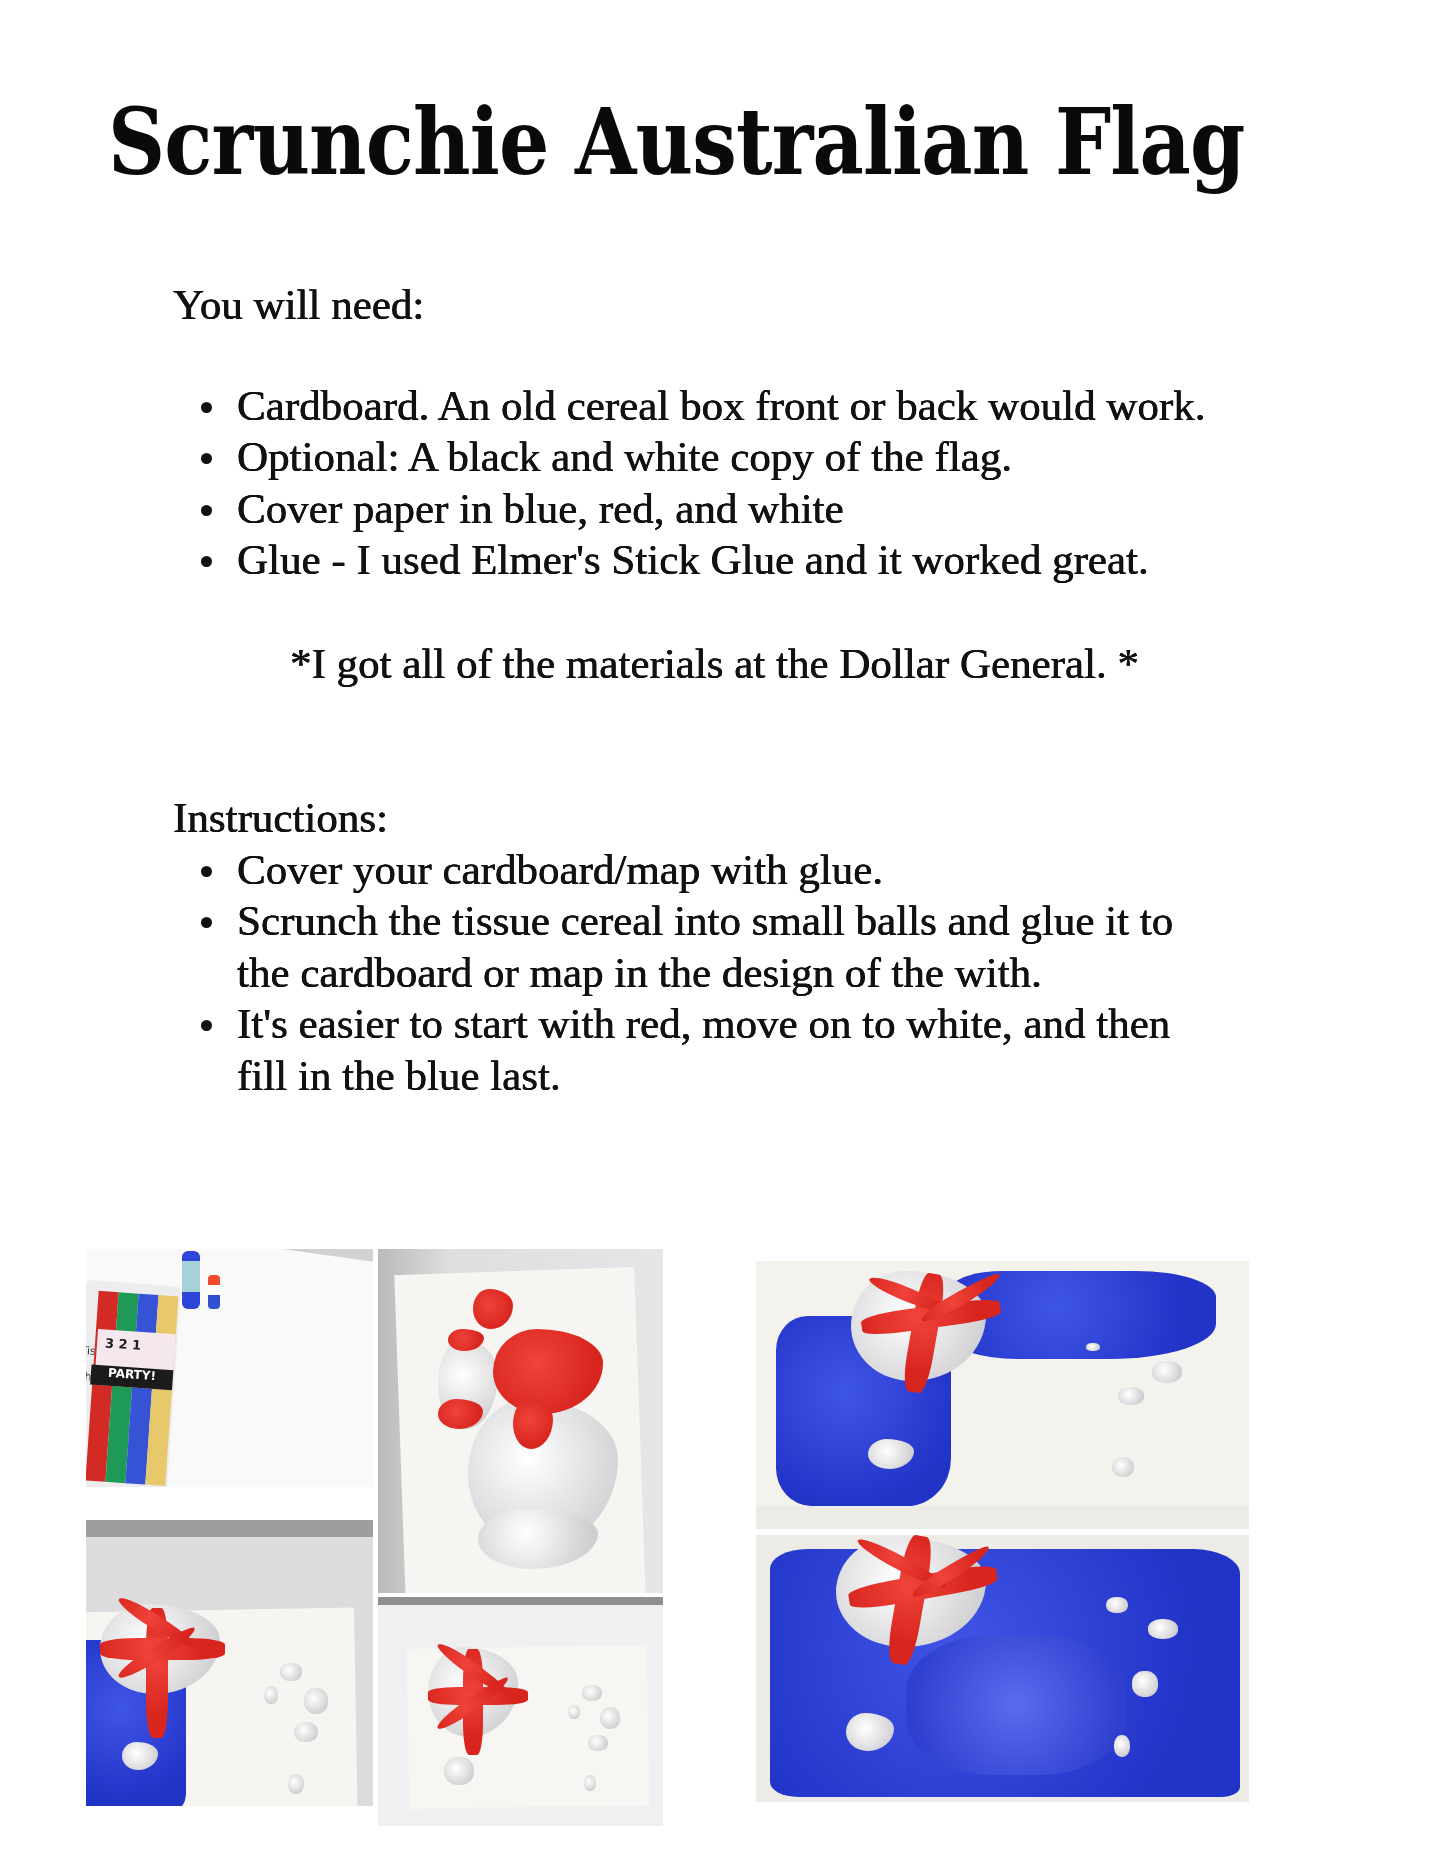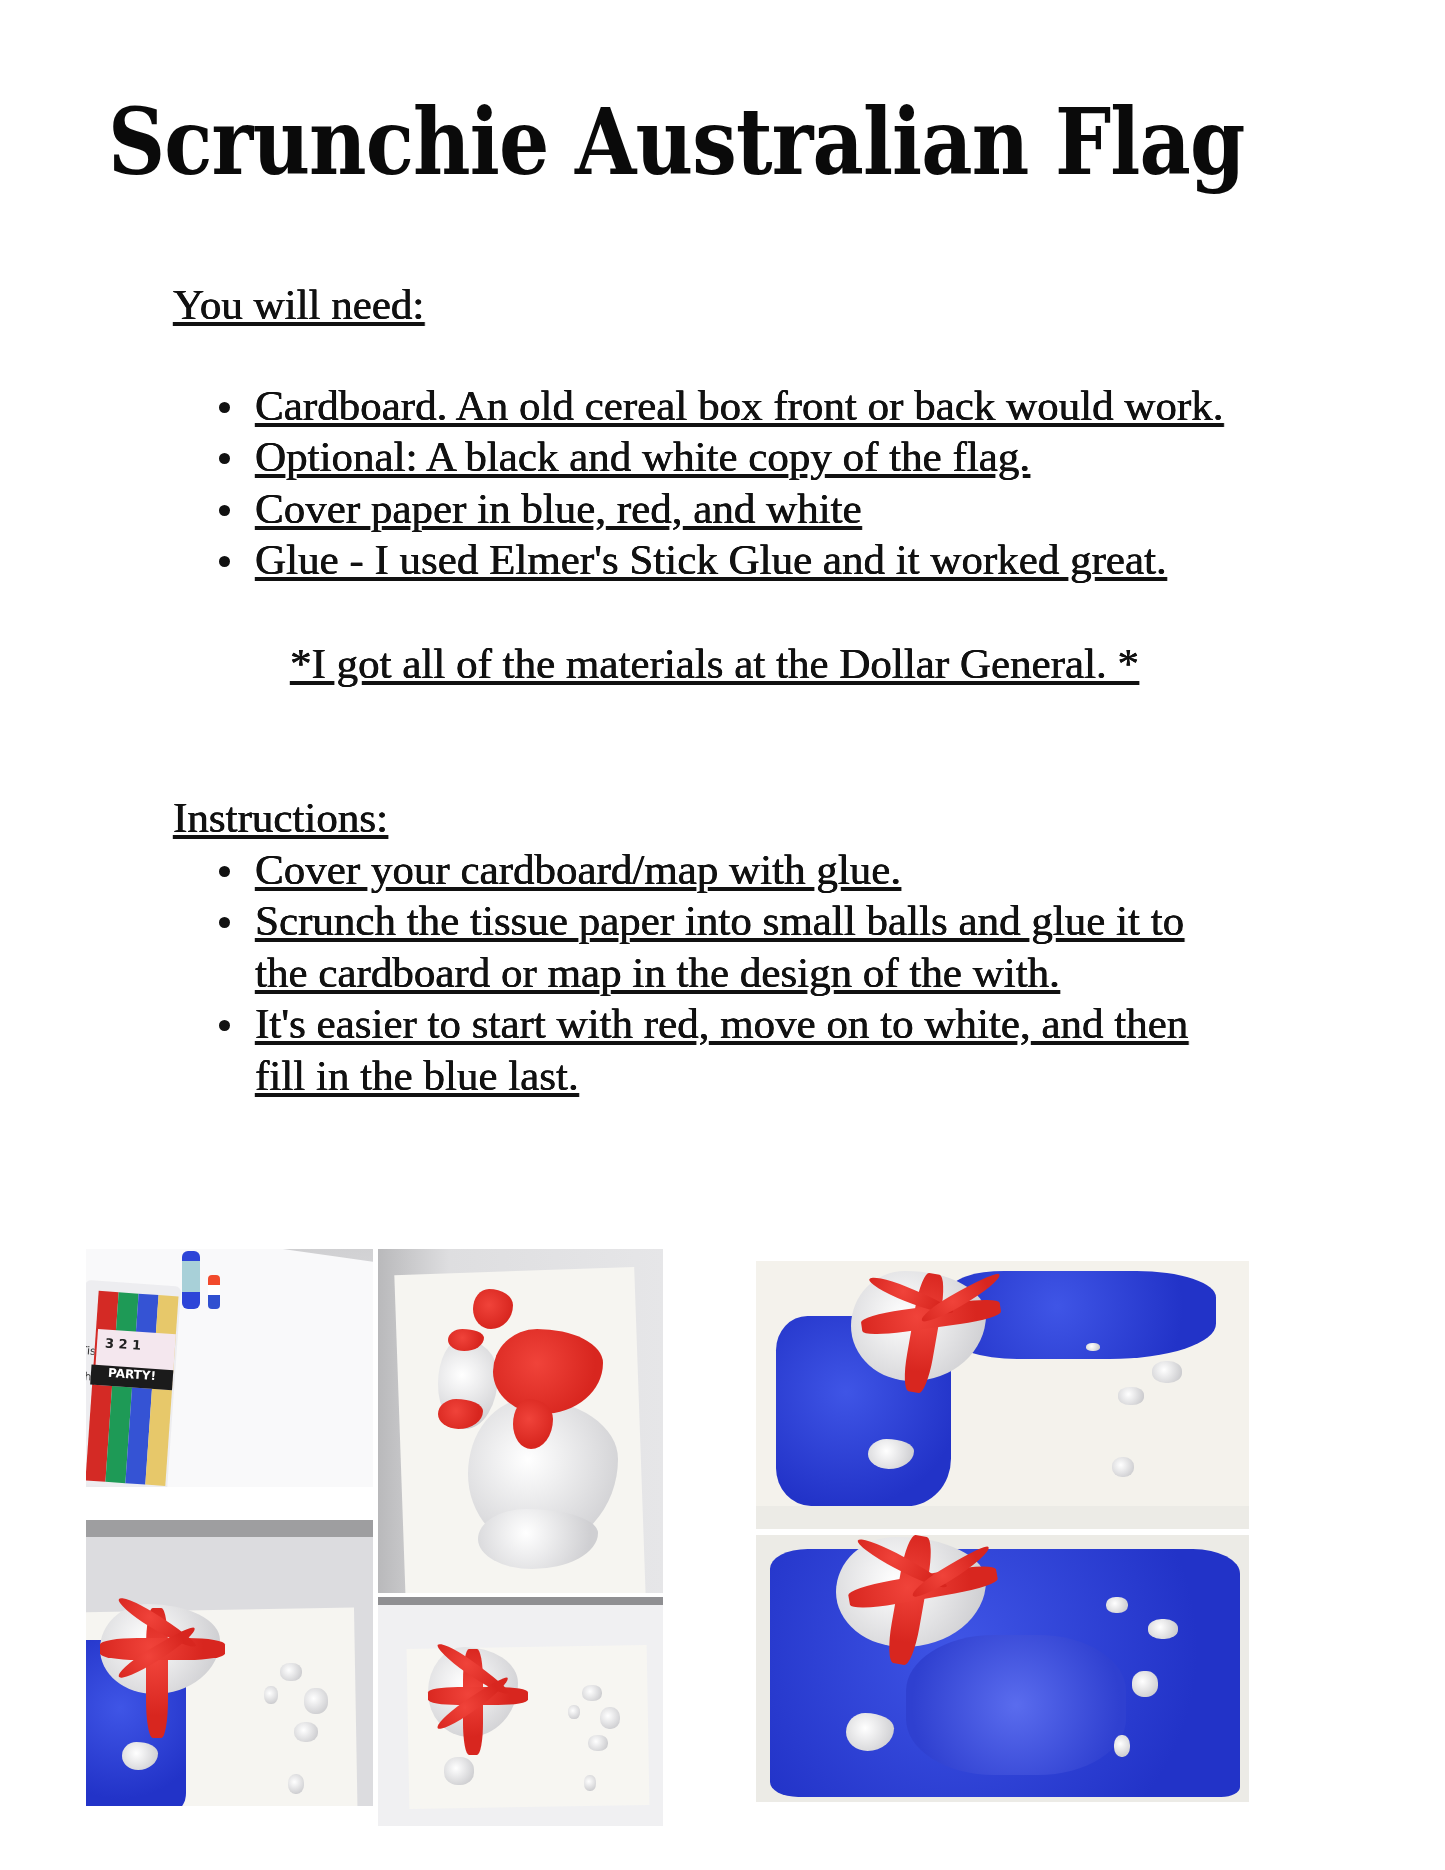--- a/index.html
+++ b/index.html
@@ -8,23 +8,23 @@
   .title {
     position: absolute; left: 0; top: 0; white-space: nowrap;
     font-family: "DejaVu Serif", serif; font-weight: bold; font-size: 92px; line-height: 1;
     transform-origin: 0 0; transform: scaleX(0.86); color: #0a0a0a; letter-spacing: -1px;
   }
   .text {
     font-family: "Liberation Serif", serif; font-size: 43px; color: #111;
     text-shadow: 0.4px 0 0 #111, -0.2px 0 0 #111;
     white-space: nowrap; line-height: 51.4px;
   }
-  .abs { position: absolute; text-decoration: underline; }
+  .abs { position: absolute; }
   .heading { left: 173px; }
-  .bullet-list { left: 217px; margin: 0; padding: 0; list-style: none; }
+  .bullet-list { left: 199px; margin: 0; padding: 0; list-style: none; }
   .bullet-list .li { position: relative; padding-left: 38px; }
   .bullet-list .li::before {
     content: ""; position: absolute; left: 2px; top: 22px; width: 11px; height: 11px;
     border-radius: 50%; background: #111;
   }
   .bullet-list .li.cont::before { display: none; }
   .footnote { left: 290px; }
 
   .photo { position: absolute; overflow: hidden; background: #d9d9d9; }
   .paper { position: absolute; background: linear-gradient(160deg, #f7f6f2 0%, #ecebe6 100%); }
@@ -50,21 +50,21 @@
   <div class="li">Cover paper in blue, red, and white</div>
   <div class="li">Glue - I used Elmer's Stick Glue and it worked great.</div>
 </div>
 
 <div class="abs text footnote" style="top:638px;">*I got all of the materials at the Dollar General. *</div>
 
 <div class="abs text heading" style="top:792px;">Instructions:</div>
 
 <div class="abs text bullet-list" style="top:844px;">
   <div class="li">Cover your cardboard/map with glue.</div>
-  <div class="li">Scrunch the tissue paper into small balls and glue it to</div>
+  <div class="li">Scrunch the tissue cereal into small balls and glue it to</div>
   <div class="li cont">the cardboard or map in the design of the with.</div>
   <div class="li">It's easier to start with red, move on to white, and then</div>
   <div class="li cont">fill in the blue last.</div>
 </div>
 
 <div class="photo" style="left:86px; top:1249px; width:287px; height:238px; background:linear-gradient(170deg,#c9c9cb 0%,#dcdcde 40%,#e8e8ea 100%);">
   <div class="paper" style="left:-20px; top:-6px; width:330px; height:260px; transform:rotate(8deg); background:#f9f9fa;"></div>
   <div class="tbl" style="left:96px; top:2px; width:18px; height:58px; background:linear-gradient(#2d45d8 0 18%, #a8d0d8 18% 70%, #2d45d8 70%); border-radius:6px;"></div>
   <div class="tbl" style="left:122px; top:26px; width:12px; height:34px; background:linear-gradient(#f24a2c 0 30%, #ffffff 30% 60%, #3050d0 60%); border-radius:4px;"></div>
   <div class="tbl" style="left:-8px; top:34px; width:96px; height:210px; background:rgba(235,235,238,0.9); transform:rotate(4deg); border-radius:6px;">

